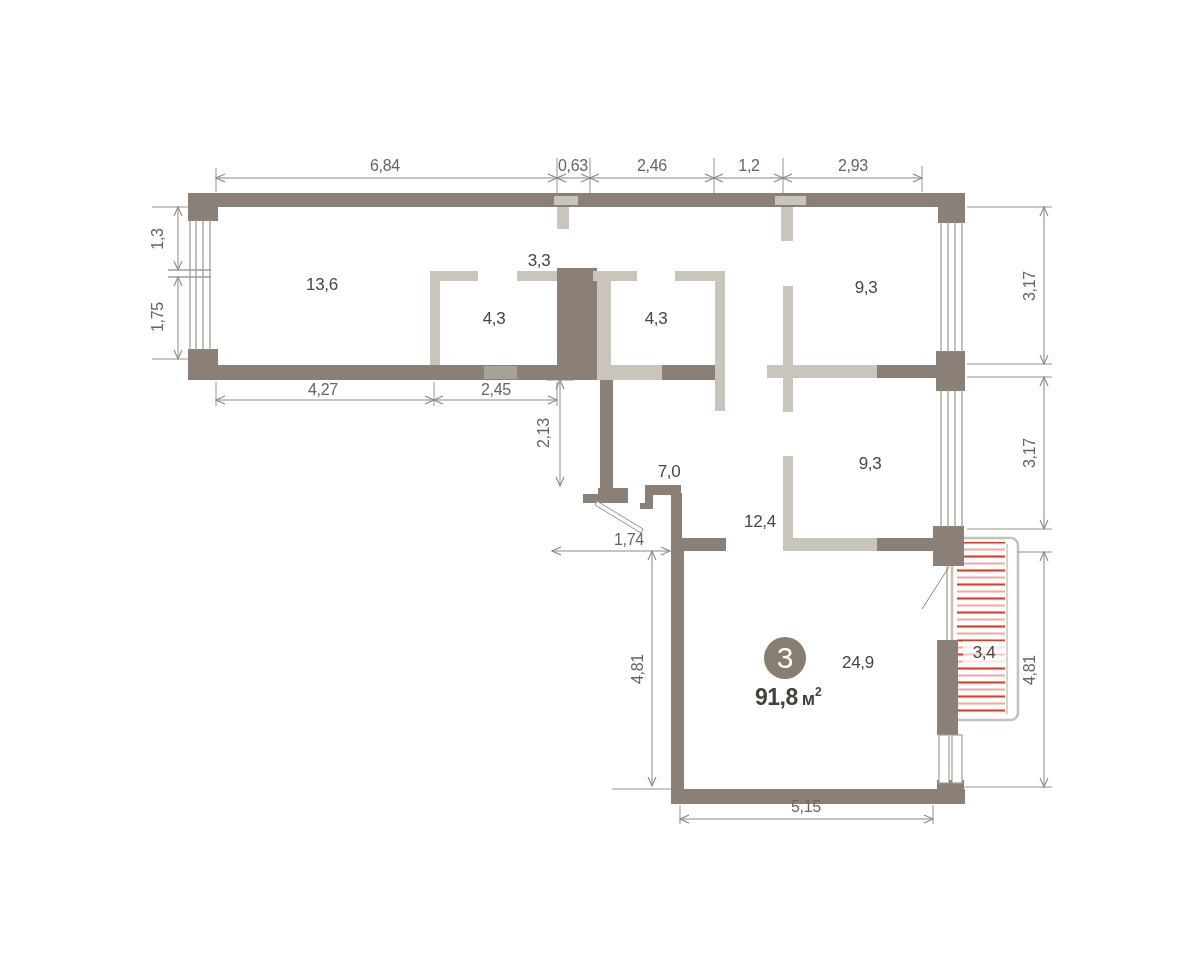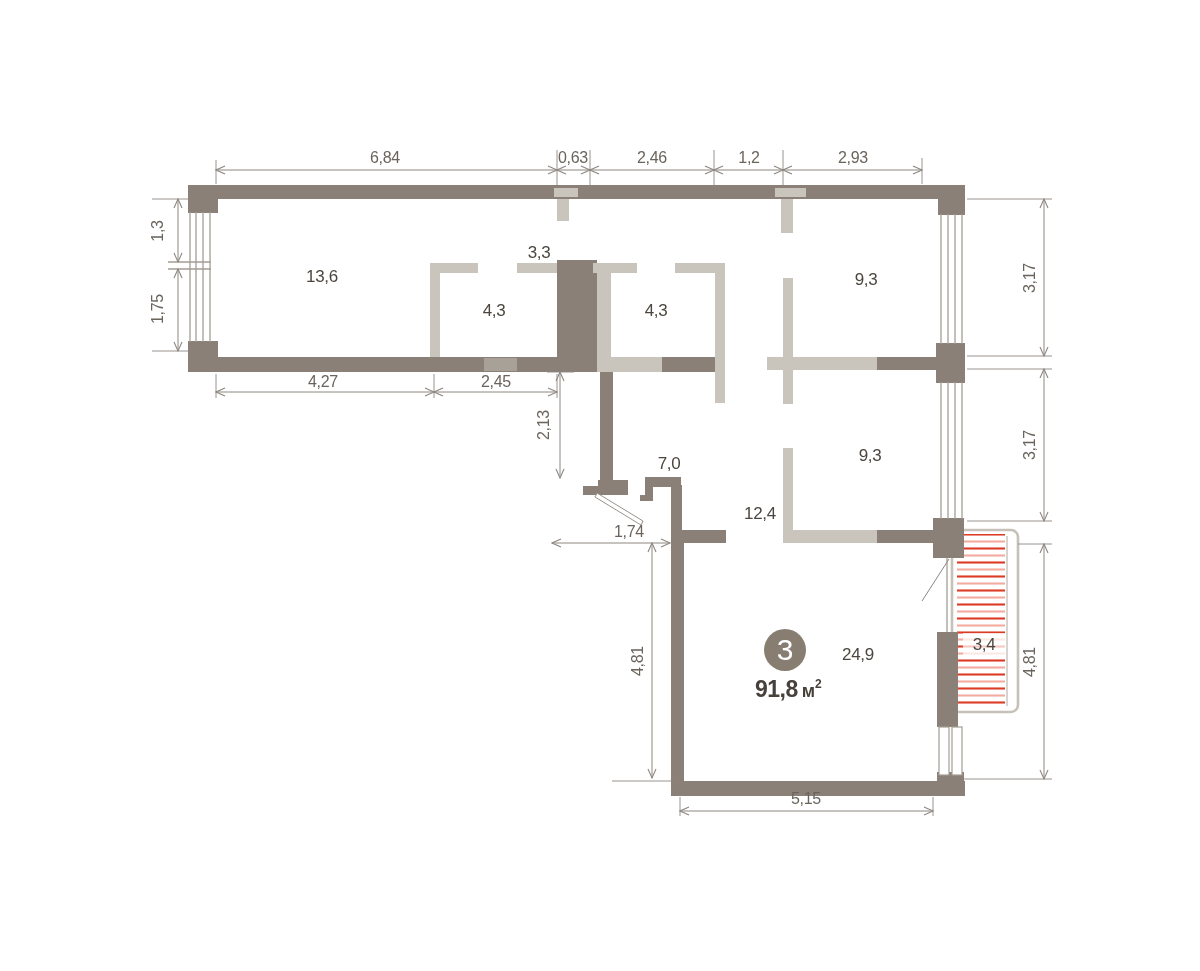--- a/index.html
+++ b/index.html
@@ -2,20 +2,21 @@
 <html><head>
 <meta charset="utf-8">
 <style>
   html,body{margin:0;padding:0;background:#ffffff;}
   .canvas{
     position:relative;
     width:1200px;height:830px;
     background:#ffffff;
     font-family:"Liberation Sans", sans-serif;
     overflow:hidden;
+    margin-top:8px;
   }
   svg{position:absolute;left:0;top:0;}
   text{font-family:"Liberation Sans", sans-serif;}
   .dim-text{font-size:16px;fill:#6a645d;letter-spacing:-0.3px;}
   .room-text{font-size:17px;fill:#4b463f;letter-spacing:-0.3px;}
   .wall-dark{fill:#8a8077;}
   .wall-light{fill:#c9c4bc;}
   .wall-mid{fill:#a8a198;}
   .dimline{stroke:#8d8780;stroke-width:1;fill:none;}
   .extline{stroke:#8d8780;stroke-width:0.9;fill:none;}

